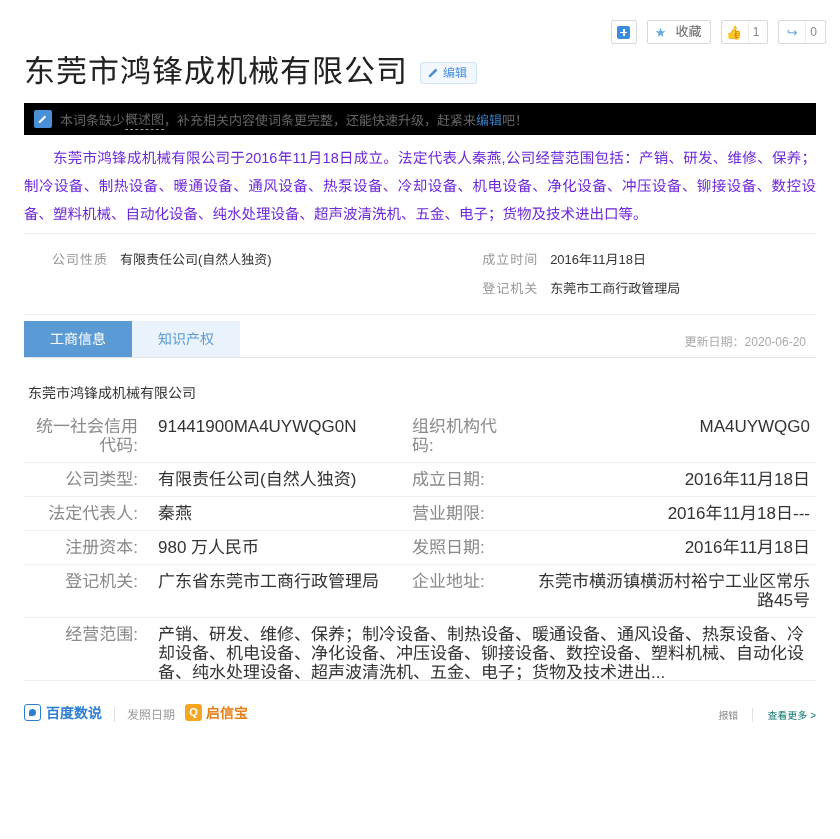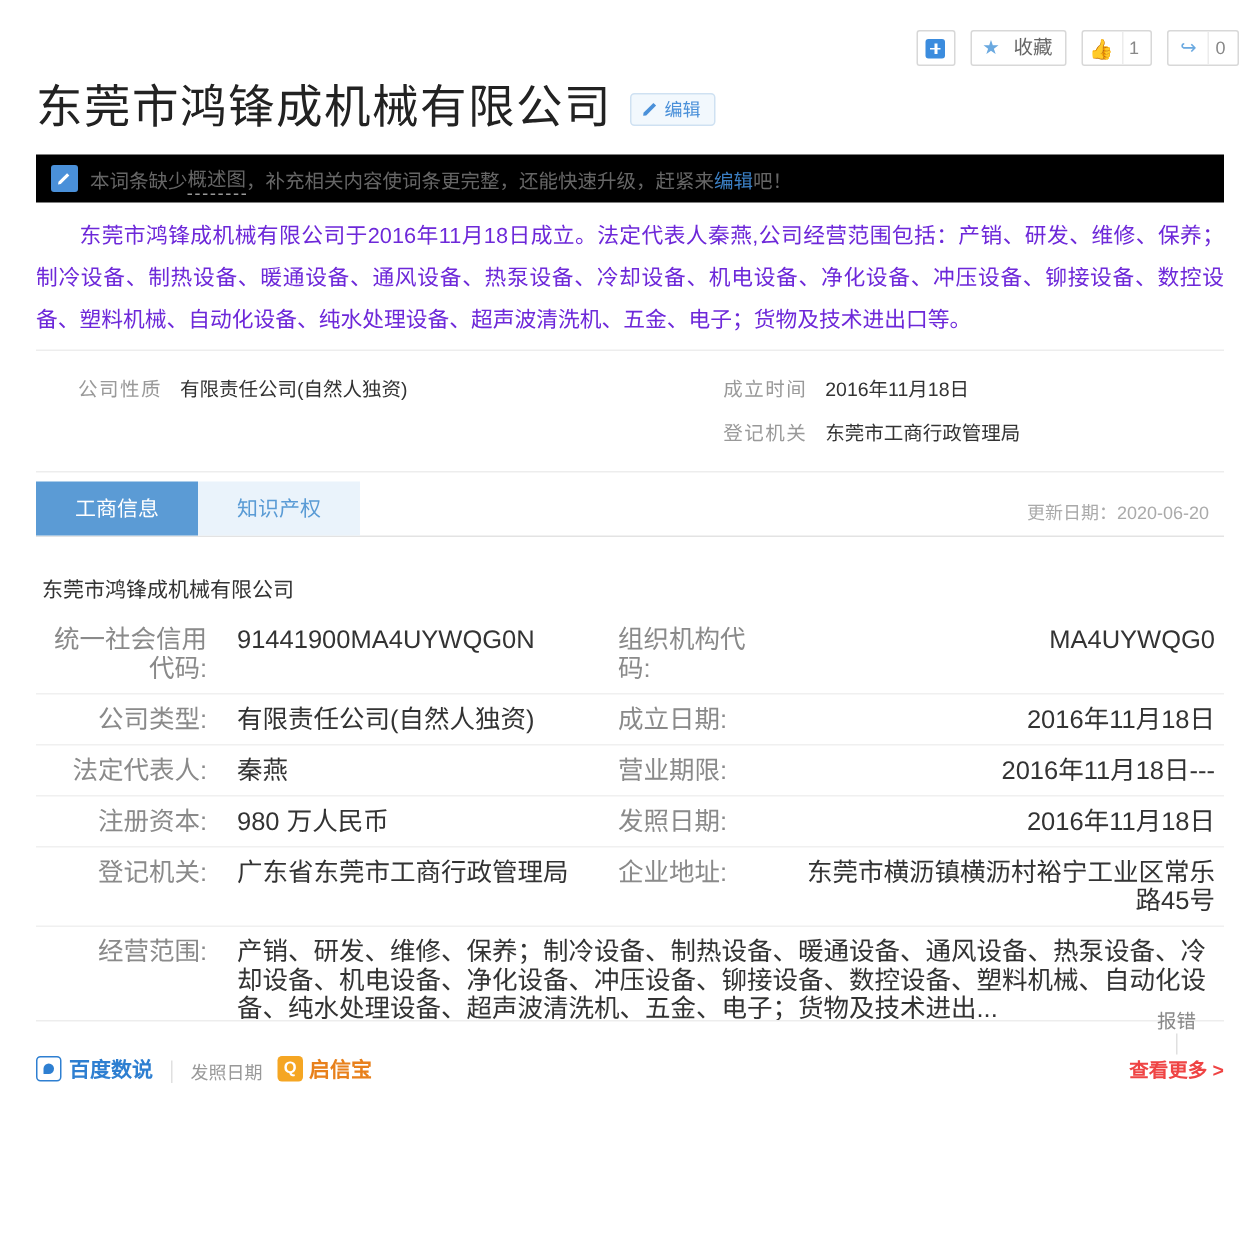--- a/index.html
+++ b/index.html
@@ -314,30 +314,29 @@
     font-size: 11px;
     display: flex;
     align-items: center;
     justify-content: center;
     font-weight: bold;
   }
   .foot-right {
     margin-left: auto;
     display: flex;
     align-items: center;
-    font-size: 13px;
-    flex-direction: column;
+    font-size: 10px;
   }
   .report-link { color: #888; text-decoration: none; }
   .vdiv {
     width: 1px; height: 14px;
     background: #e0e0e0;
     margin: 0 14px;
   }
-  .more-link { color: #ef4444; text-decoration: none; font-weight: bold; }
+  .more-link { color: #0f766e; text-decoration: none; }
 </style>
 </head>
 <body>
 
 <div class="page">
 
   <div class="top-actions">
     <div class="plus-btn">
       <span class="plus-sq"></span>
     </div>

